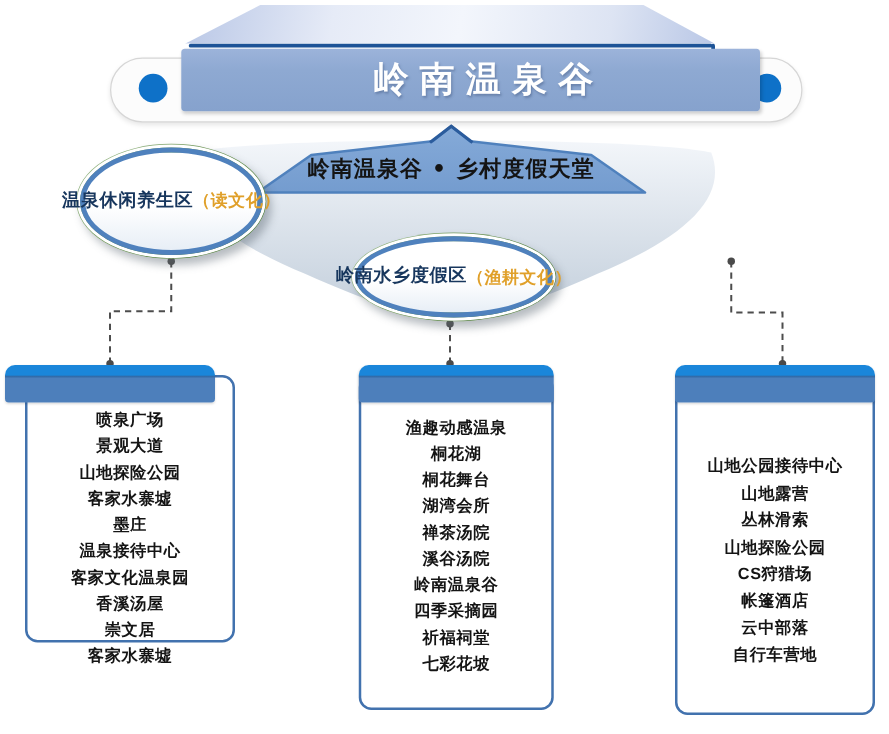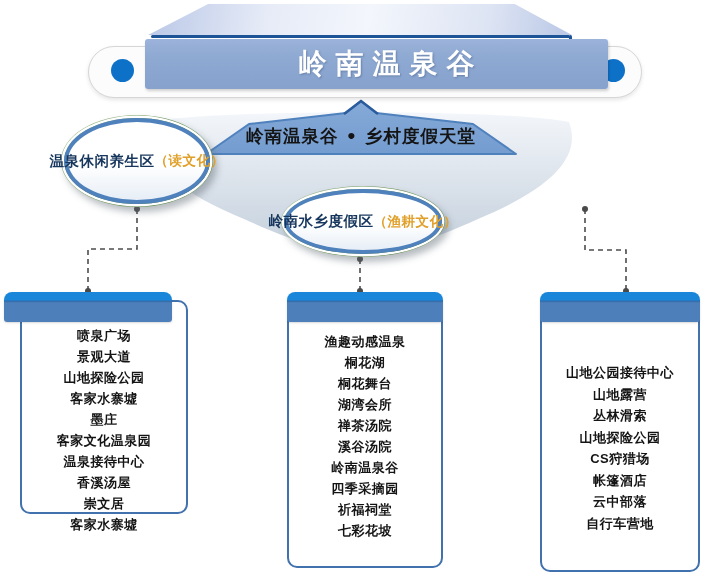--- a/index.html
+++ b/index.html
@@ -164,22 +164,22 @@
   </div>
 
   <div class="box box--left">
     <div class="box-body">
         <div class="poi">生态停车场</div>
         <div class="poi">喷泉广场</div>
         <div class="poi">景观大道</div>
         <div class="poi">山地探险公园</div>
         <div class="poi">客家水寨墟</div>
         <div class="poi">墨庄</div>
+        <div class="poi">温泉接待中心</div>
         <div class="poi">客家文化温泉园</div>
-        <div class="poi">温泉接待中心</div>
         <div class="poi">香溪汤屋</div>
         <div class="poi">崇文居</div>
         <div class="poi">客家水寨墟</div>
       </div>
     <div class="box-header"></div>
   </div>
   <div class="box box--center">
     <div class="box-body">
         <div class="poi">渔趣动感温泉</div>
         <div class="poi">桐花湖</div>

